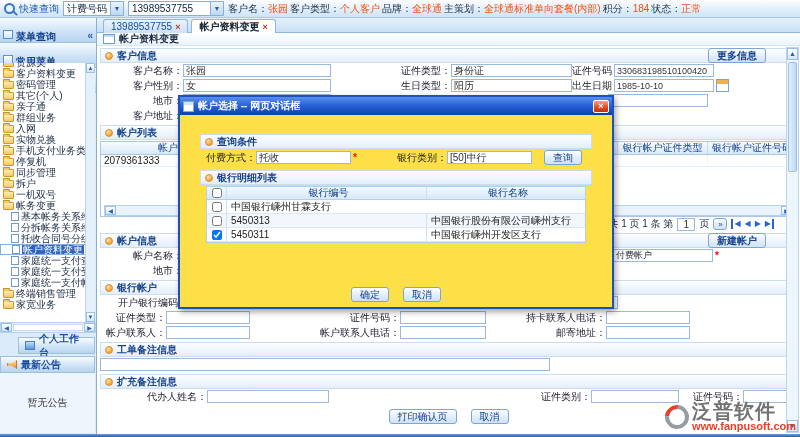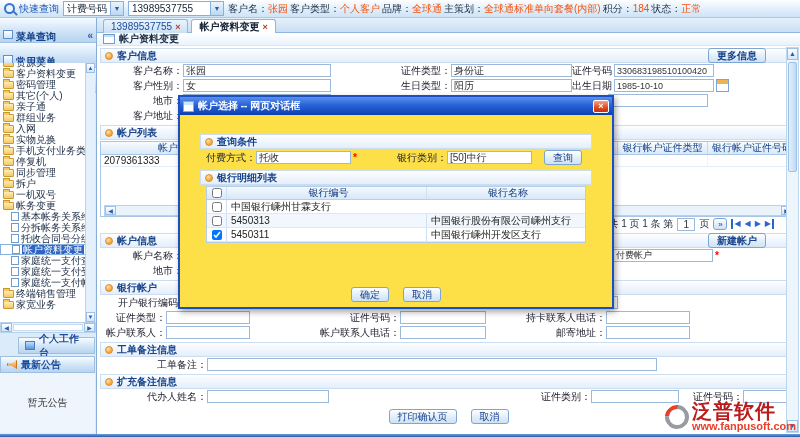--- a/index.html
+++ b/index.html
@@ -130,21 +130,21 @@
 
 
 .vscroll{position:absolute;right:1px;top:29px;bottom:4px;width:13px;background:#eef6fd;border:1px solid #bcd6ee;z-index:20}
 .vs-a{height:12px;background:linear-gradient(#fdfeff,#d3e6f8);border:1px solid #9dc0e6;color:#2a5db0;font-size:7px;text-align:center;line-height:10px;cursor:pointer}
 .vs-a.bottom{position:absolute;bottom:0;left:0;right:0}
 .vs-th{position:absolute;left:1px;right:1px;top:14px;height:110px;border:1px solid #9dc0e6;border-radius:2px;
  background:linear-gradient(90deg,#e3f0fc,#bdd9f3)}
 .bstrip{position:absolute;left:0;right:0;bottom:0;height:3px;background:linear-gradient(#6a9ede,#2b5da8);z-index:45}
 .logo{position:absolute;right:4px;bottom:5px;z-index:60;display:flex;align-items:center;gap:3px}
 .logo-mark{width:24px;height:24px;border-radius:50%;border:4px solid #979ca3;border-top-color:#e8402a;transform:rotate(-40deg);flex:none}
-.logo-cn{font-size:20px;font-weight:bold;color:#b91c1c;line-height:20px;letter-spacing:1px}
+.logo-cn{font-size:20px;font-weight:bold;color:#737373;line-height:20px;letter-spacing:1px}
 .logo-url{font-size:11px;font-weight:bold;color:#e8402a;line-height:11px;text-align:center}
 </style>
 </head>
 <body>
 
 <div class="topbar">
   <span class="mag"></span>
   <span class="qlink">快速查询</span>
   <span class="sel">
     <span class="sel-t">计费号码</span>
@@ -470,21 +470,20 @@
       <input class="inp bi2" style="">
       <span class="lab bl3">邮寄地址：</span>
       <input class="inp bi3" style="">
     </div>
 
     <div class="sec">
       <span class="dot"></span>
       <span>工单备注信息</span>
     </div>
     <div class="frow">
-      <span class="lab wl1">工单备注：</span>
       <input class="inp wi1" style="">
     </div>
 
     <div class="sec">
       <span class="dot"></span>
       <span>扩充备注信息</span>
     </div>
     <div class="frow">
       <span class="lab xl1">代办人姓名：</span>
       <input class="inp xi1" style="">

